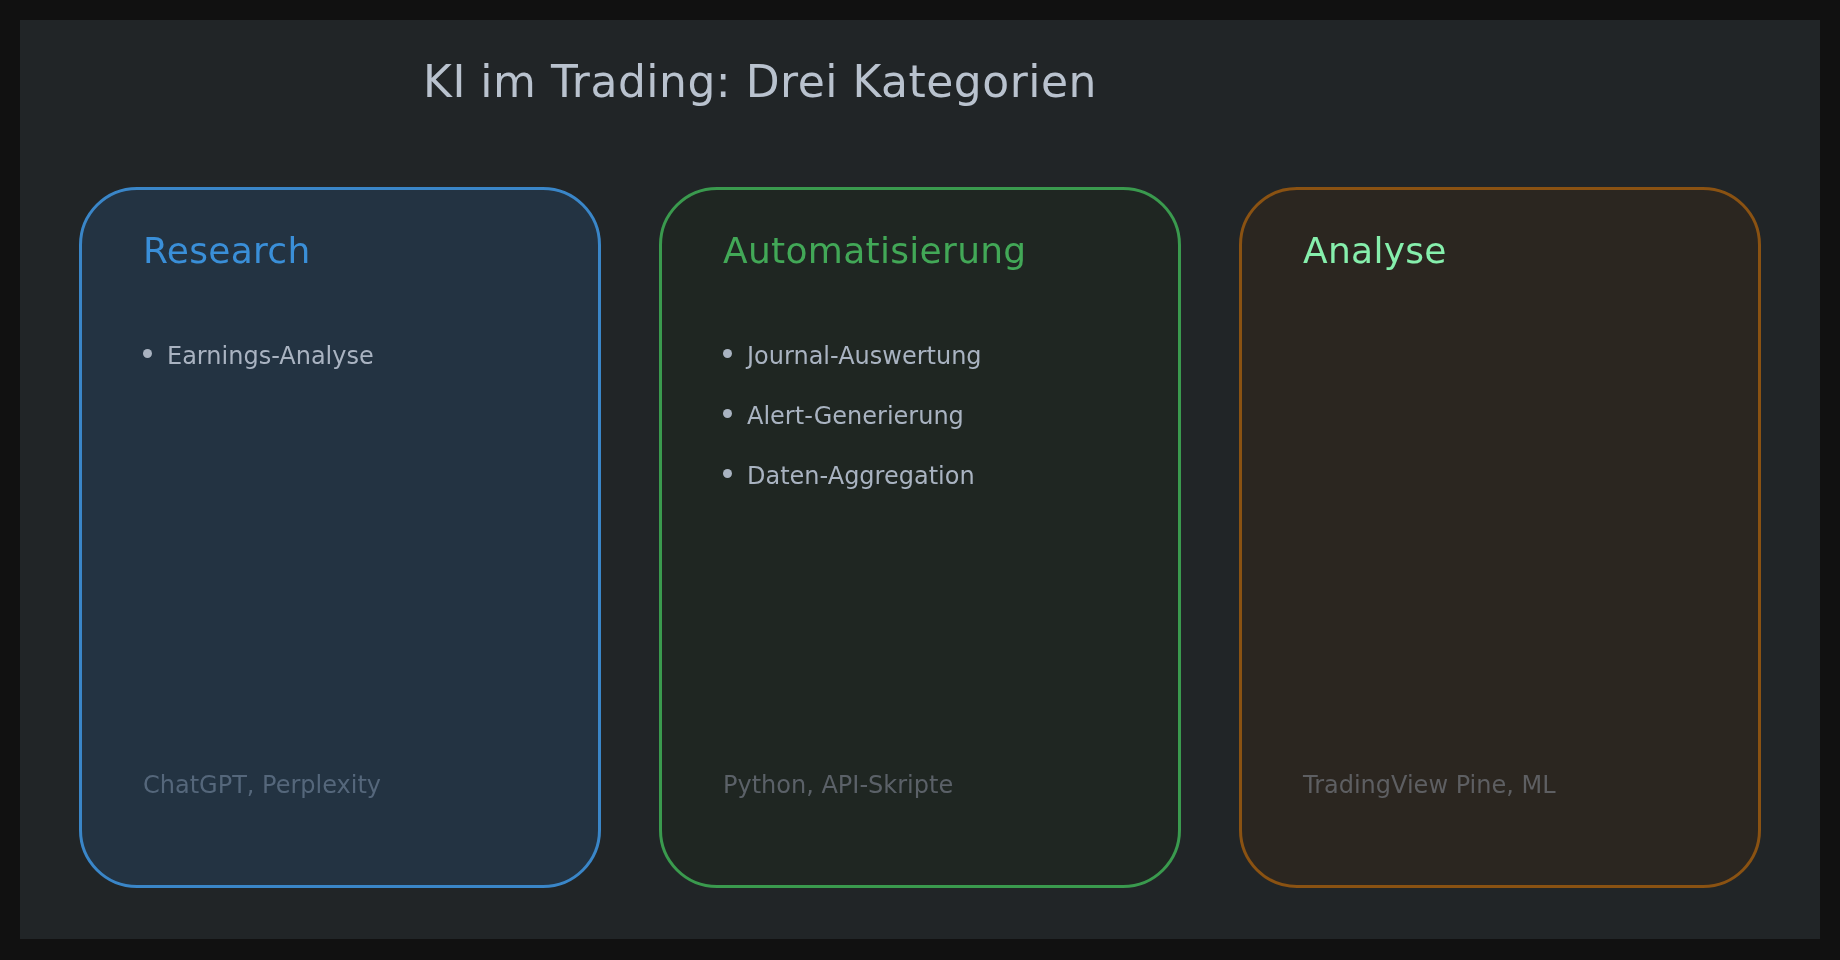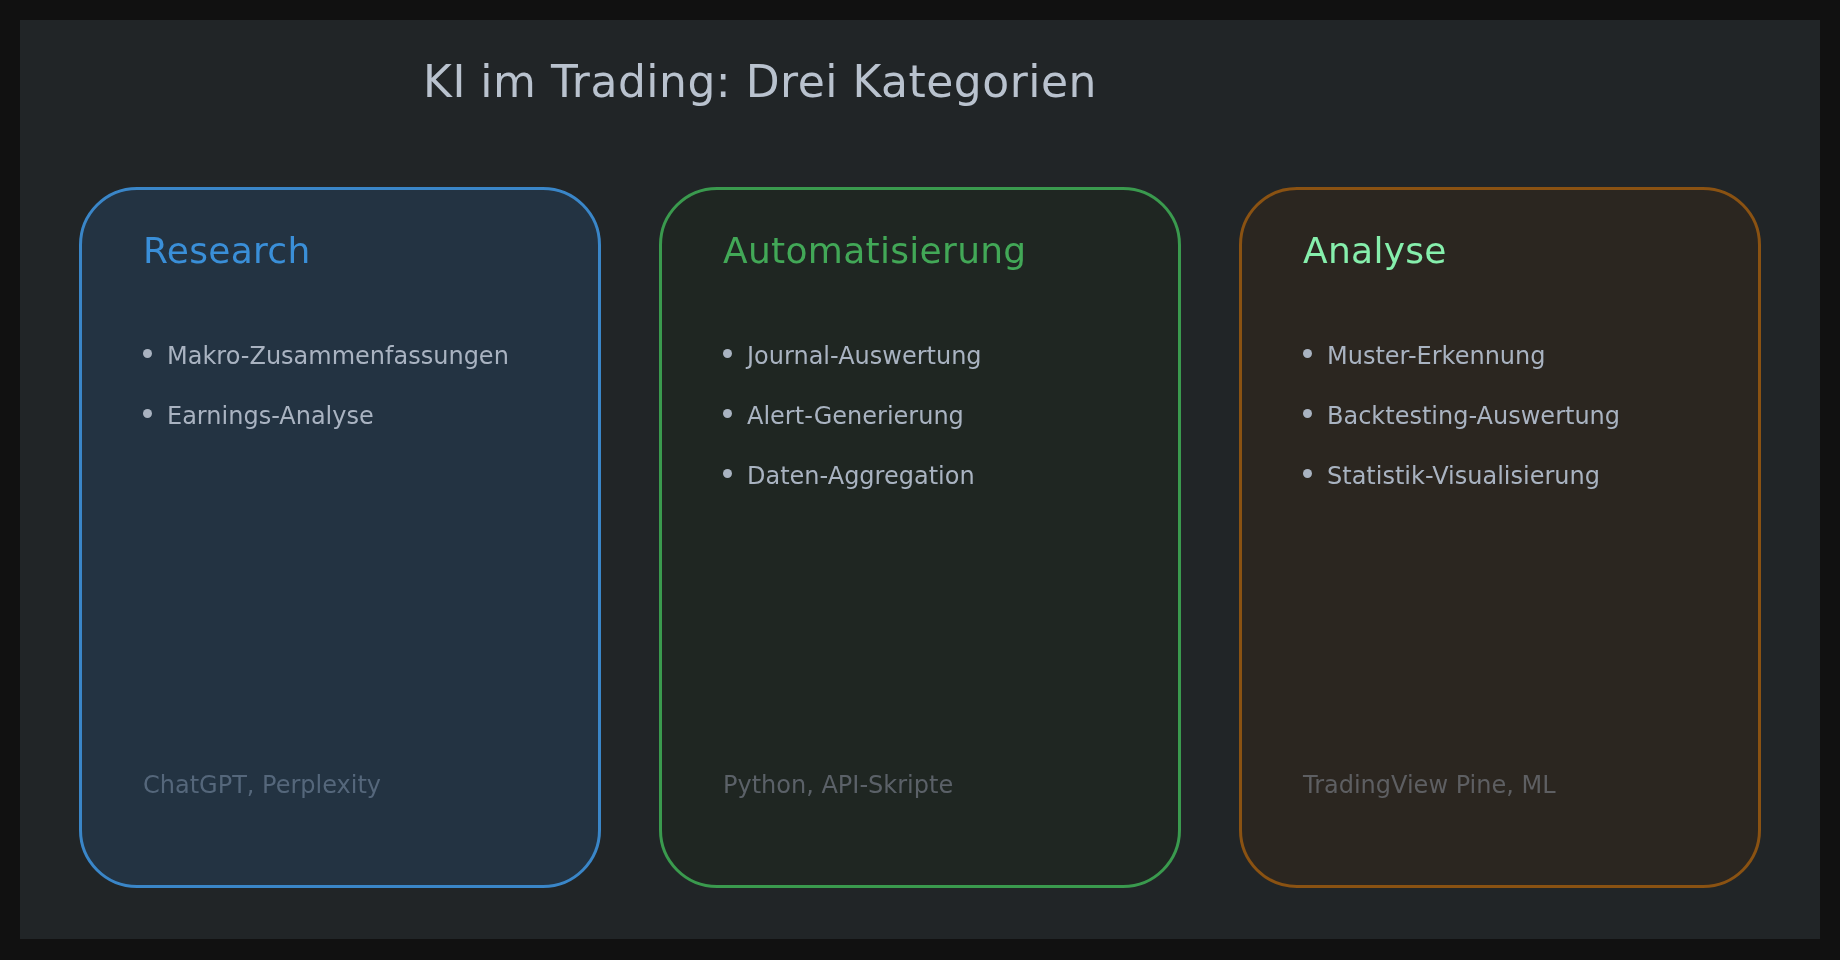--- a/index.html
+++ b/index.html
@@ -82,24 +82,20 @@
 
 <div class="panel"></div>
 
 <div class="title">KI im Trading: Drei Kategorien</div>
 
 <div class="card card-research">
   <div class="card-title">Research</div>
   <ul>
     <li>
         <span class="bullet"></span>
-        <span>Makro-Zusammenfassungen</span>
-      </li>
-    <li>
-        <span class="bullet"></span>
         <span>Earnings-Analyse</span>
       </li>
   </ul>
   <div class="card-footer">ChatGPT, Perplexity</div>
 </div>
 
 <div class="card card-automation">
   <div class="card-title">Automatisierung</div>
   <ul>
     <li>
@@ -113,28 +109,14 @@
     <li>
         <span class="bullet"></span>
         <span>Daten-Aggregation</span>
       </li>
   </ul>
   <div class="card-footer">Python, API-Skripte</div>
 </div>
 
 <div class="card card-analysis">
   <div class="card-title">Analyse</div>
-  <ul>
-    <li>
-        <span class="bullet"></span>
-        <span>Muster-Erkennung</span>
-      </li>
-    <li>
-        <span class="bullet"></span>
-        <span>Backtesting-Auswertung</span>
-      </li>
-    <li>
-        <span class="bullet"></span>
-        <span>Statistik-Visualisierung</span>
-      </li>
-  </ul>
   <div class="card-footer">TradingView Pine, ML</div>
 </div>
 
 </body></html>

